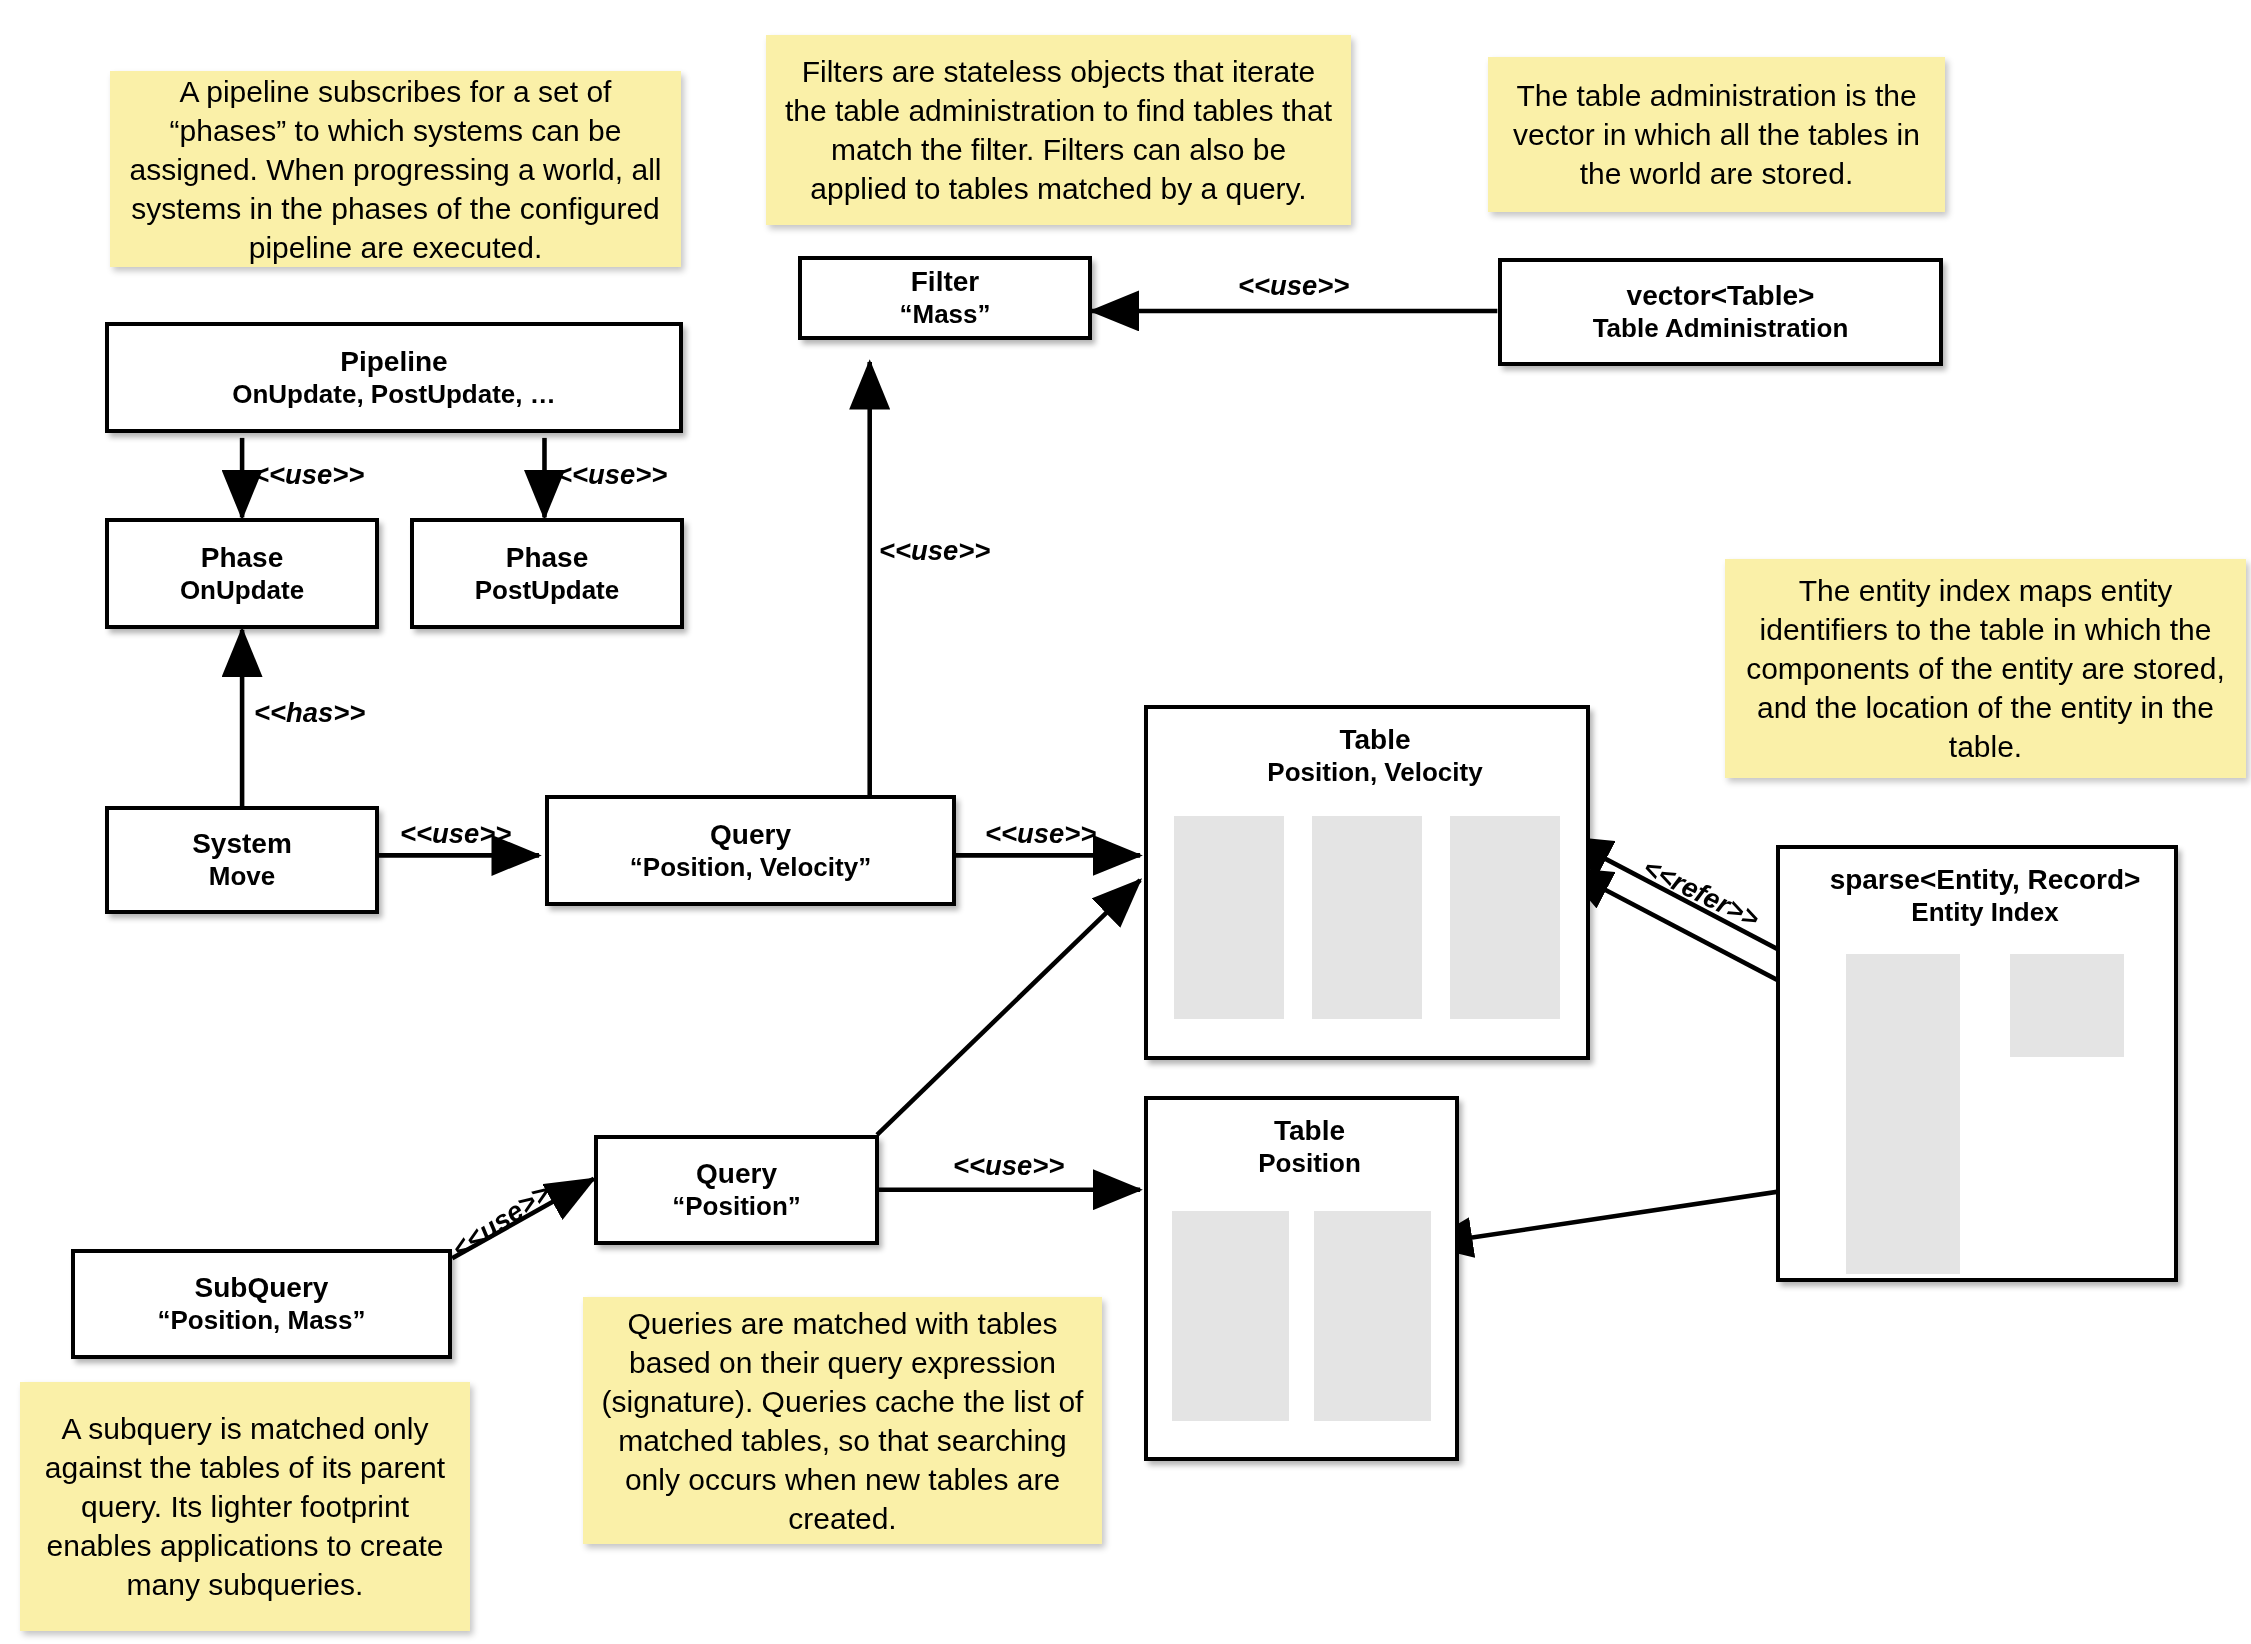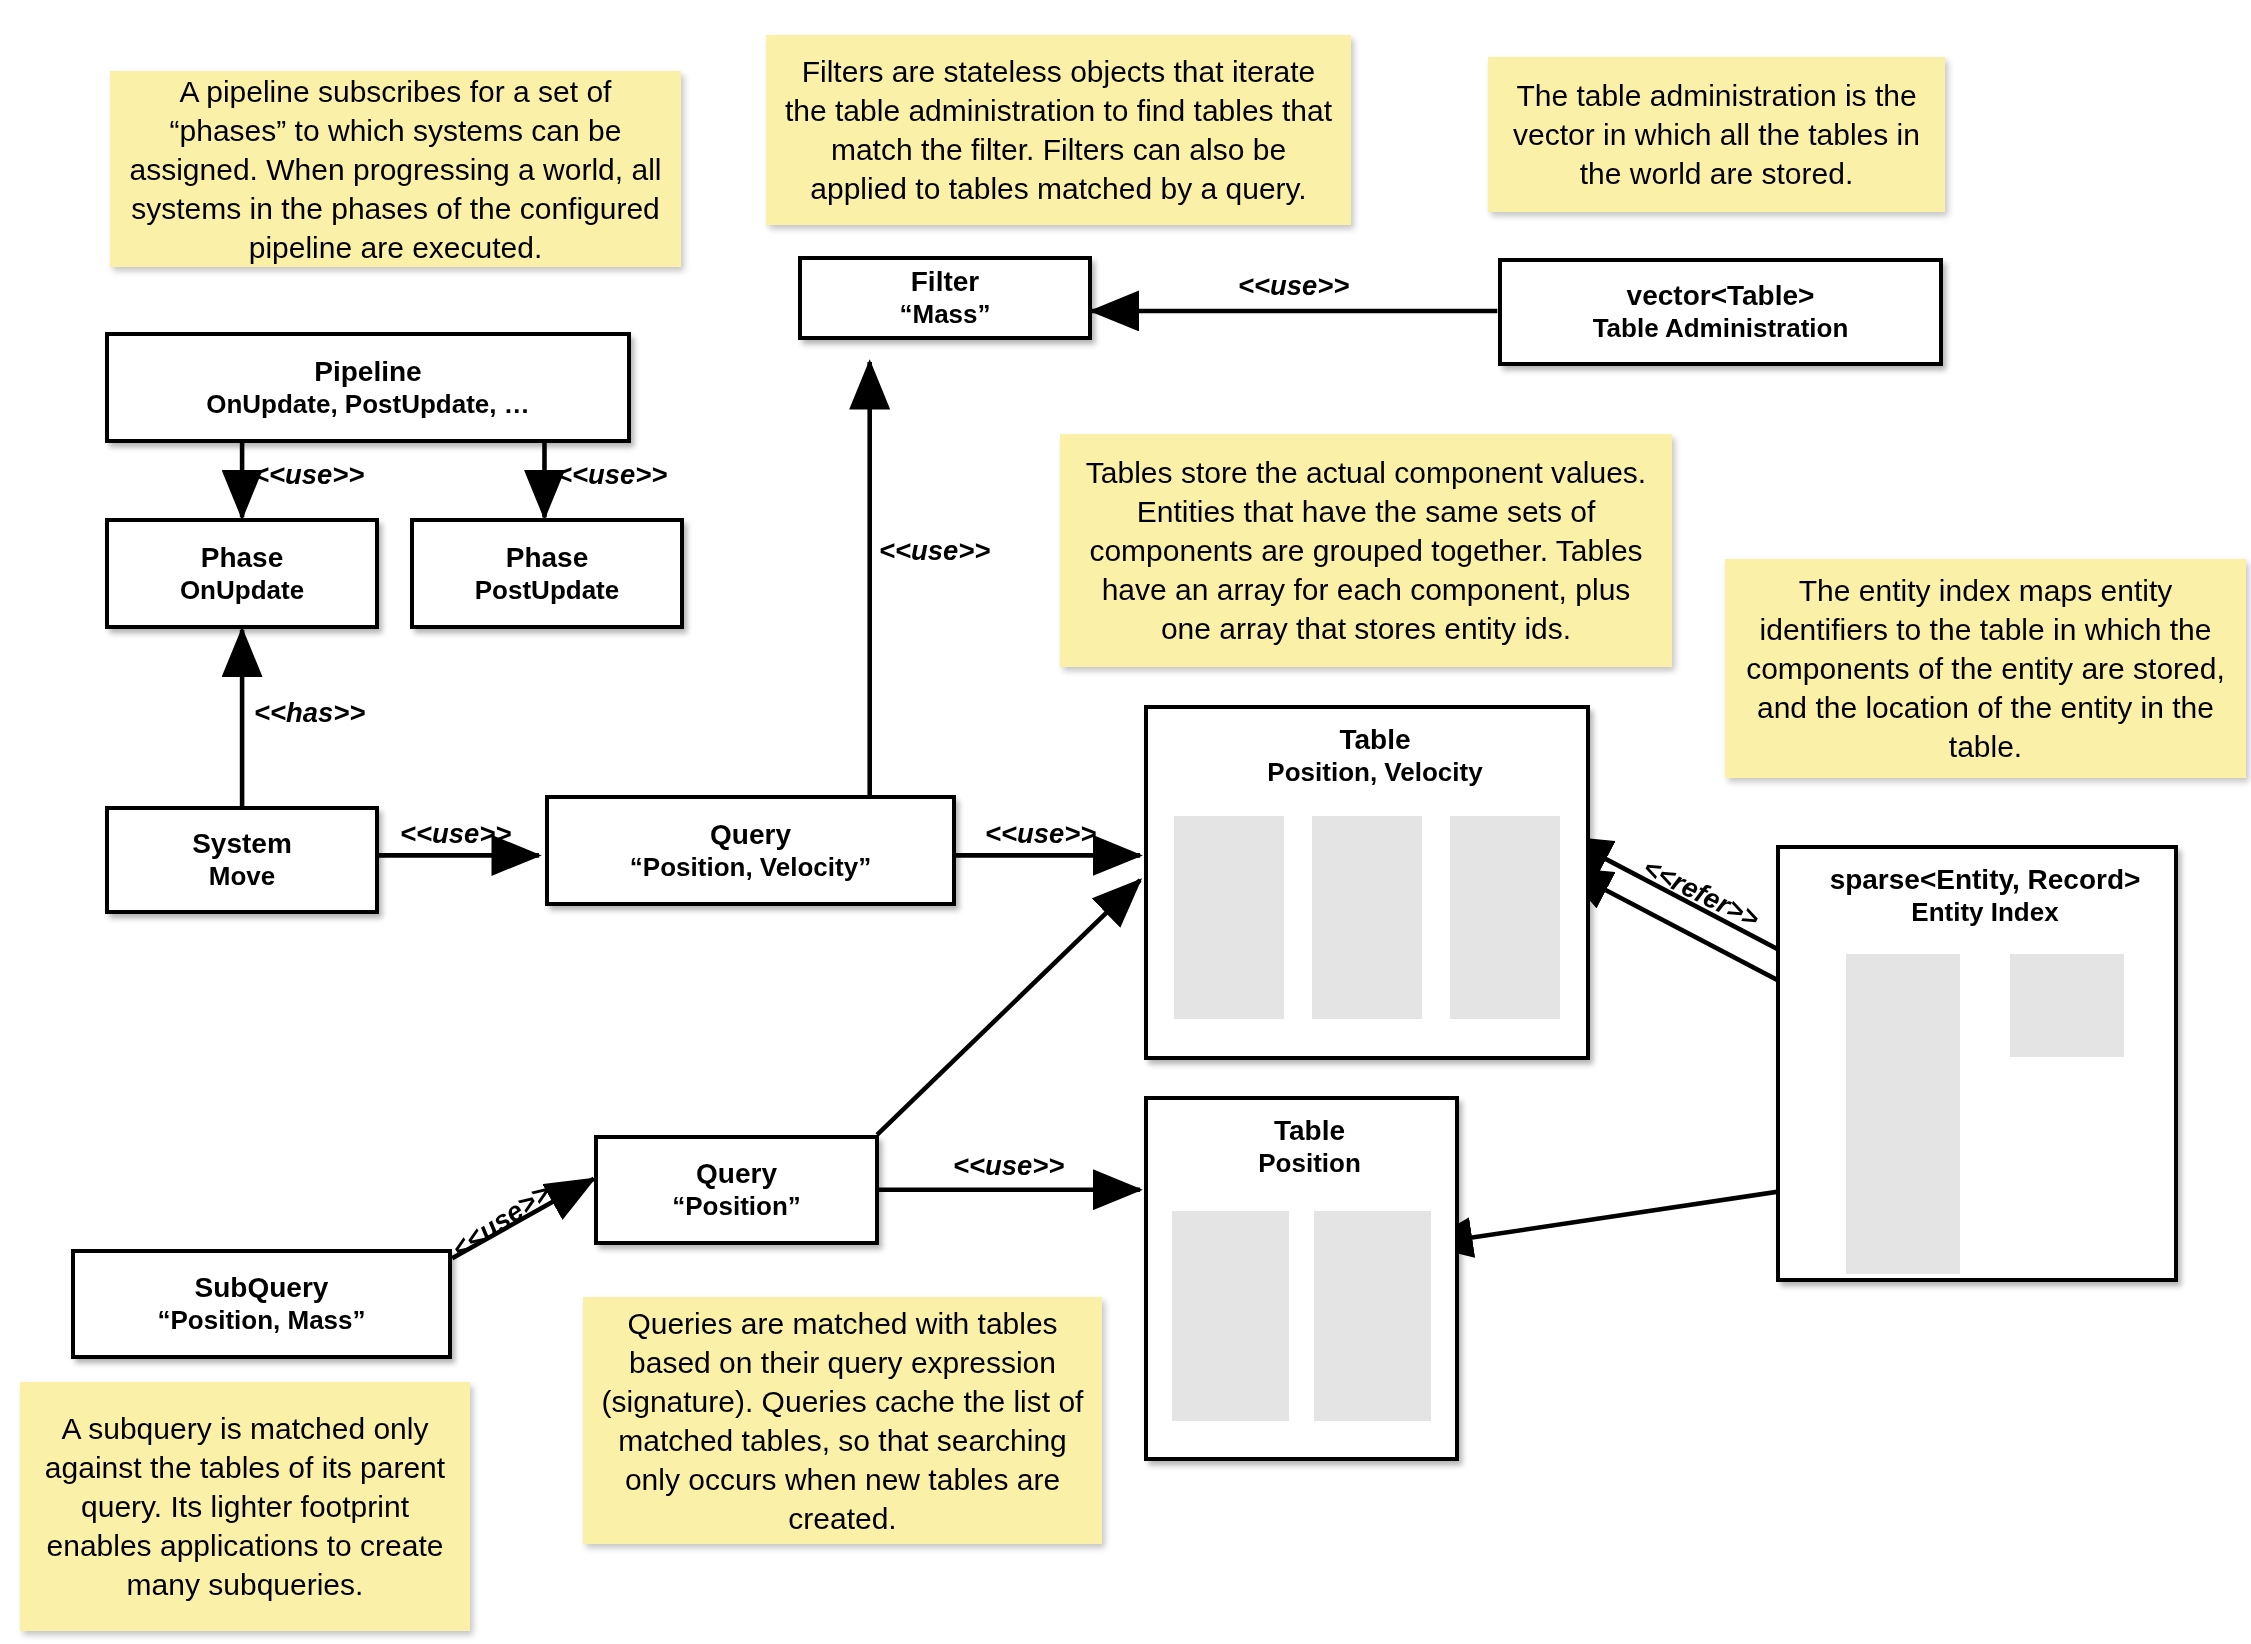--- a/index.html
+++ b/index.html
@@ -154,39 +154,36 @@
   </div>
 
   <div class="note" style="left:766px; top:35px; width:585px; height:190px;">
     <span>Filters are stateless objects that iterate the table administration to find tables that match the filter. Filters can also be applied to tables matched by a query.</span>
   </div>
 
   <div class="note" style="left:1488px; top:57px; width:457px; height:155px;">
     <span>The table administration is the vector in which all the tables in the world are stored.</span>
   </div>
 
-  <div class="note" style="left:1060px; top:434px; width:612px; height:233px;">
-    <span>Tables store the actual component values. Entities that have the same sets of components are grouped together. Tables have an array for each component, plus one array that stores entity ids.</span>
-  </div>
 
   <div class="note" style="left:1725px; top:559px; width:521px; height:219px;">
     <span>The entity index maps entity identifiers to the table in which the components of the entity are stored, and the location of the entity in the table.</span>
   </div>
 
 
   <div class="note" style="left:583px; top:1277px; width:519px; height:247px;margin-top:20px;">
     <span>Queries are matched with tables based on their query expression (signature). Queries cache the list of matched tables, so that searching only occurs when new tables are created.</span>
   </div>
 
   <div class="note" style="left:20px; top:1382px; width:450px; height:249px;">
     <span>A subquery is matched only against the tables of its parent query. Its lighter footprint enables applications to create many subqueries.</span>
   </div>
 
 
-  <div class="uml" style="left:105px; top:332px; width:526px; height:111px;justify-content:center;">
+  <div class="uml" style="left:105px; top:322px; width:578px; height:111px;justify-content:center;">
     <div class="stereo">Pipeline</div>
     <div class="name">OnUpdate, PostUpdate, …</div>
   </div>
 
   <div class="uml" style="left:105px; top:518px; width:274px; height:111px;">
     <div class="stereo">Phase</div>
     <div class="name">OnUpdate</div>
   </div>
 
   <div class="uml" style="left:410px; top:518px; width:274px; height:111px;">

